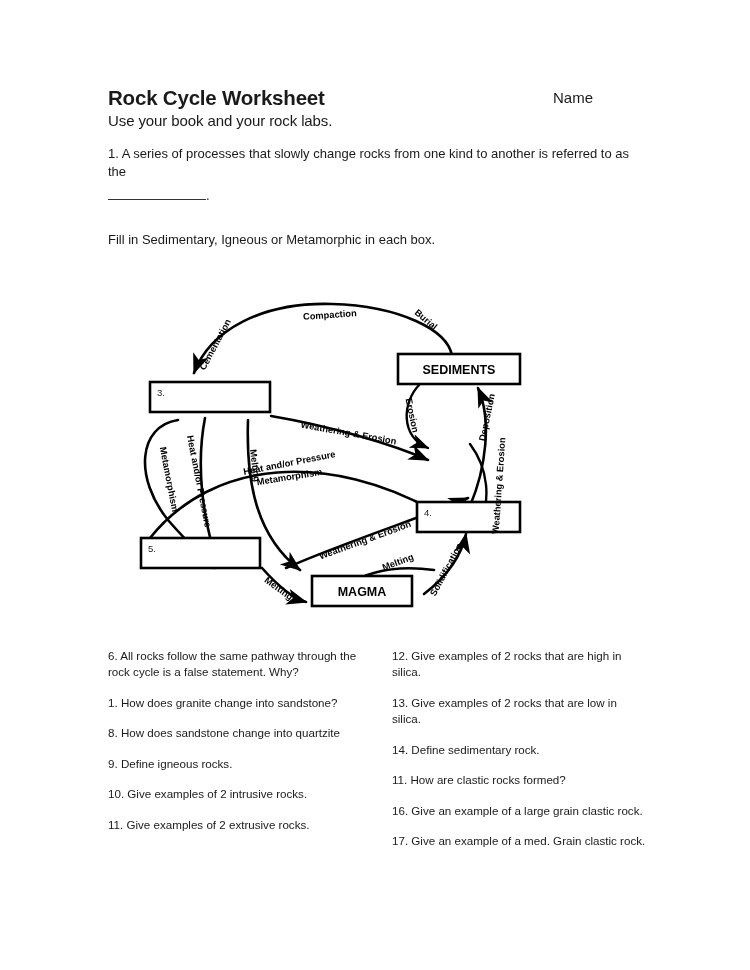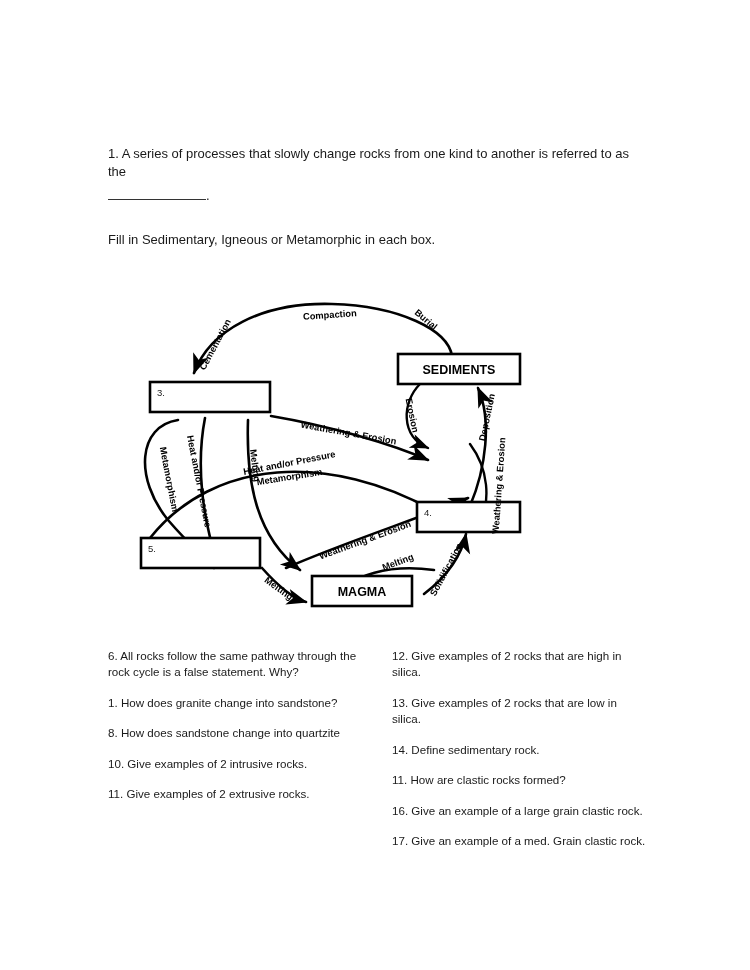--- a/index.html
+++ b/index.html
@@ -117,20 +117,27 @@
     line-height: 1.42;
     margin-bottom: 14px;
   }
   .q:last-child { margin-bottom: 0; }
 </style>
 </head>
 <body>
 
 <div class="page">
 
+  <div class="hdr">
+    <div class="hdr-row">
+      <div class="title">Rock Cycle Worksheet</div>
+      <div class="name-label">Name</div>
+    </div>
+    <div class="subtitle">Use your book and your rock labs.</div>
+  </div>
 
   <div class="qtop" id="q1">
     <span>1. A series of processes that slowly change rocks from one kind to another is referred to as the</span>
     <span class="blank-line2">
       <span class="blank blank-lg"></span><span>.</span>
     </span>
   </div>
 
 
   <div class="qtop" id="q-fill">Fill in Sedimentary, Igneous or Metamorphic in each box.</div>
@@ -219,20 +226,21 @@
         <text transform="translate(449,303) rotate(-62)" text-anchor="middle">Solidification</text>
       </g>
     </svg>
   </div>
 
   <div class="cols">
     <div class="col">
       <div class="q">6.  All rocks follow the same pathway through the rock cycle is a false statement. Why?</div>
       <div class="q">1.  How does granite change into sandstone?</div>
       <div class="q">8.  How does sandstone change into quartzite</div>
+      <div class="q">9.  Define igneous rocks.</div>
       <div class="q">10.  Give examples of 2 intrusive rocks.</div>
       <div class="q">11.  Give examples of 2 extrusive rocks.</div>
     </div>
     <div class="col">
       <div class="q">12.  Give examples of 2 rocks that are high in silica.</div>
       <div class="q">13.  Give examples of 2 rocks that are low in silica.</div>
       <div class="q">14.  Define sedimentary rock.</div>
       <div class="q">11.  How are clastic rocks formed?</div>
       <div class="q">16.  Give an example of a large grain clastic rock.</div>
       <div class="q">17. Give an example of a med. Grain clastic rock.</div>

